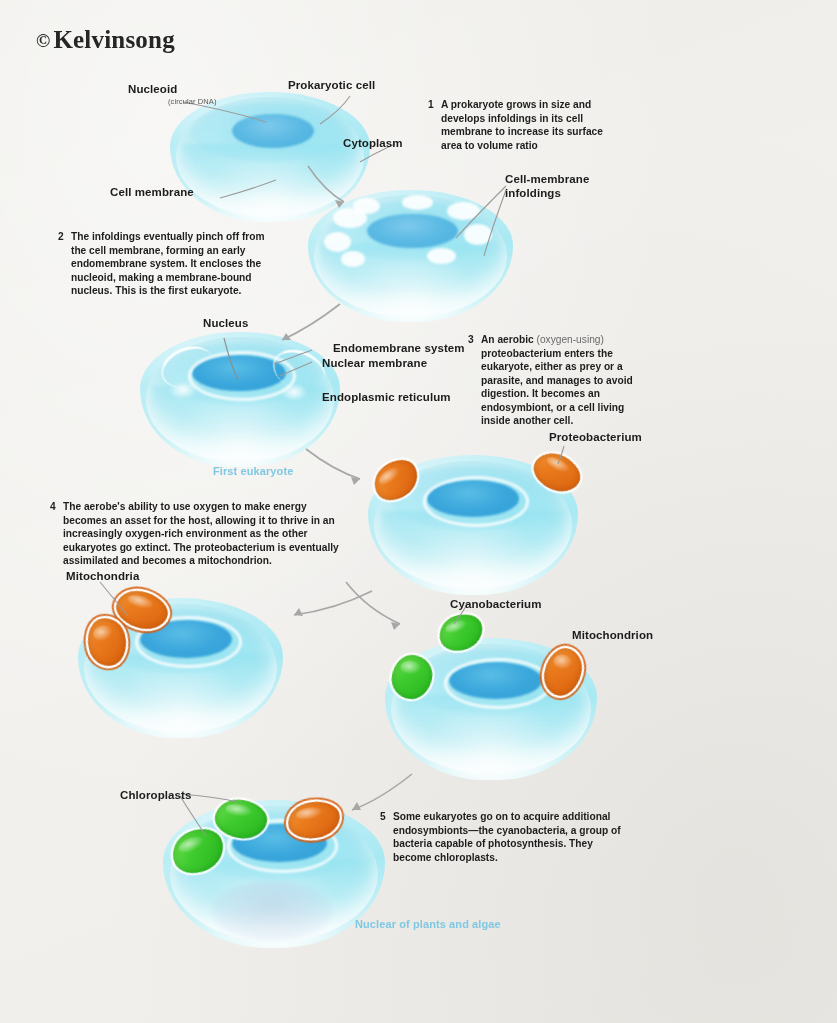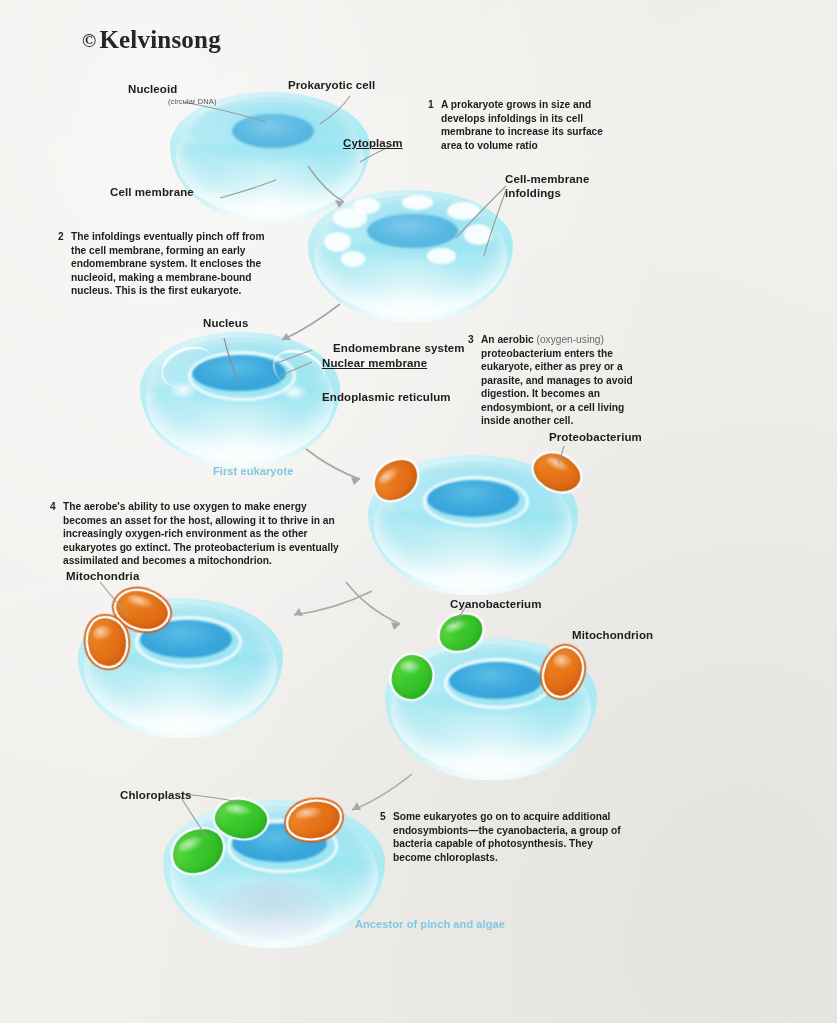--- a/index.html
+++ b/index.html
@@ -27,21 +27,20 @@
   .credit {
     position: absolute;
     left: 36px;
     top: 26px;
     font-family: "Liberation Serif", serif;
     font-weight: bold;
     font-size: 25px;
     color: #262625;
     letter-spacing: 0.2px;
     z-index: 40;
-    margin-left: 46px;
   }
   .credit .c-sym {
     font-size: 19px;
     vertical-align: 1px;
     margin-right: 3px;
   }
 
   
   .cell {
     position: absolute;
@@ -245,21 +244,21 @@
     <path d="M230,16 C222,28 212,36 200,44" stroke="#9a9a9a" stroke-width="1.1" fill="none"></path>
     <path d="M100,118 C122,112 140,106 156,100" stroke="#9a9a9a" stroke-width="1.1" fill="none"></path>
     <path d="M275,64 C262,70 250,76 240,82" stroke="#9a9a9a" stroke-width="1.1" fill="none"></path>
   </svg>
 
   <div class="lbl" style="left:128px; top:82px;">
     <span>Nucleoid</span>
     <span class="sub2">(circular DNA)</span>
   </div>
   <div class="lbl" style="left:288px; top:78px;">Prokaryotic cell</div>
-  <div class="lbl" style="left:343px; top:136px;text-decoration:underline;">Cytoplasm</div>
+  <div class="lbl" style="left:343px; top:136px;">Cytoplasm</div>
   <div class="lbl" style="left:110px; top:185px;">Cell membrane</div>
 
   <div class="steplist" style="left:428px; top:98px; width:182px;">
     <span class="num">1</span>
     <span class="txt">A prokaryote grows in size and develops infoldings in its cell membrane to increase its surface area to volume ratio</span>
   </div>
 
   <svg class="arrow" style="left:300px; top:160px; width:70px; height:60px;">
     <path d="M8,6 C20,24 30,34 44,42" stroke="#a7a7a7" stroke-width="1.6" fill="none"></path>
     <path d="M44,42 l-9,-2 l4,8 z" fill="#a7a7a7"></path>
@@ -314,21 +313,21 @@
   </div>
 
   <svg class="leader" style="left:196px; top:326px; width:230px; height:120px;">
     <path d="M28,12 C32,28 36,42 42,54" stroke="#8d8d8d" stroke-width="1.1" fill="none"></path>
     <path d="M116,24 C100,30 88,34 78,38" stroke="#9a9a9a" stroke-width="1.1" fill="none"></path>
     <path d="M116,36 C102,42 92,46 84,50" stroke="#9a9a9a" stroke-width="1.1" fill="none"></path>
   </svg>
 
   <div class="lbl" style="left:203px; top:316px;">Nucleus</div>
   <div class="lbl" style="left:313px; top:341px;padding-left:20px;">Endomembrane system</div>
-  <div class="lbl" style="left:322px; top:356px;text-decoration:underline;">Nuclear membrane</div>
+  <div class="lbl" style="left:322px; top:356px;">Nuclear membrane</div>
   <div class="lbl" style="left:322px; top:370px;margin-top:20px;">Endoplasmic reticulum</div>
 
   <div class="lbl blue" style="left:180px; top:465px;padding-left:33px;">First eukaryote</div>
 
   <div class="steplist" style="left:468px; top:333px; width:166px;">
     <span class="num">3</span>
     <span class="txt"><span>An aerobic </span><span class="thin">(oxygen-using)</span><span> proteobacterium enters the eukaryote, either as prey or a parasite, and manages to avoid digestion. It becomes an endosymbiont, or a cell living inside another cell.</span></span>
   </div>
 
   <svg class="arrow" style="left:300px; top:445px; width:80px; height:50px;">
@@ -439,20 +438,20 @@
   <div class="organelle mito outlined" style="left:288px; top:802px; width:52px; height:36px; transform:rotate(-8deg);">
     <span class="gloss"></span>
   </div>
 
   <svg class="leader" style="left:176px; top:786px; width:80px; height:70px;">
     <path d="M4,10 C14,26 22,38 30,50" stroke="#9a9a9a" stroke-width="1.1" fill="none"></path>
     <path d="M6,8 C26,10 44,12 62,16" stroke="#9a9a9a" stroke-width="1.1" fill="none"></path>
   </svg>
   <div class="lbl" style="left:120px; top:788px;">Chloroplasts</div>
 
-  <div class="lbl blue" style="left:355px; top:918px;">Ancestor of pinch and algae</div>
+  <div class="lbl blue" style="left:355px; top:918px;">Nuclear of plants and algae</div>
 
   <div class="steplist" style="left:380px; top:810px; width:250px;">
     <span class="num">5</span>
     <span class="txt">Some eukaryotes go on to acquire additional endosymbionts—the cyanobacteria, a group of bacteria capable of photosynthesis. They become chloroplasts.</span>
   </div>
 
 </div>
 
 </body></html>

